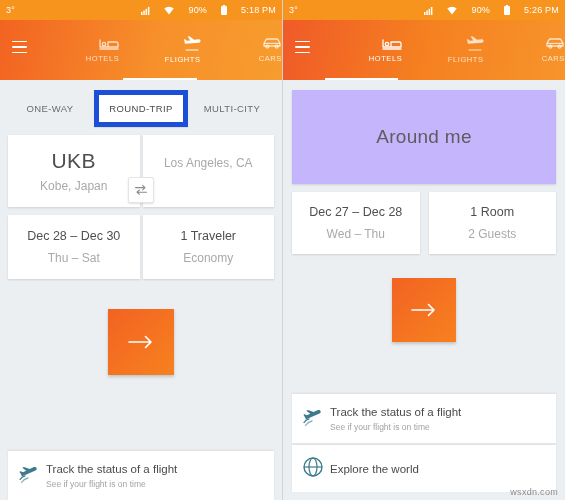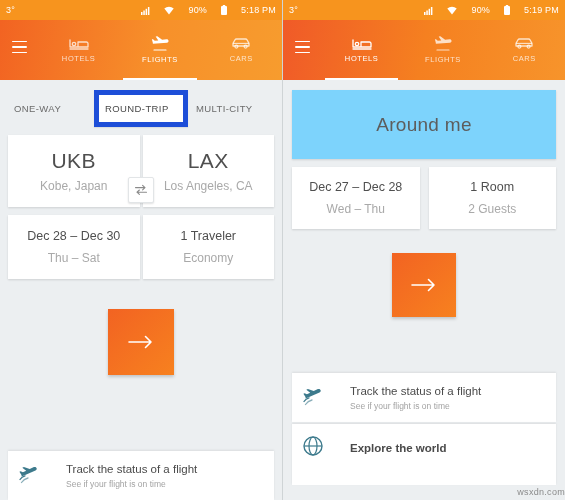--- a/index.html
+++ b/index.html
@@ -56,21 +56,21 @@
     display: flex; flex-direction: column; justify-content: center; align-items: center;
     gap: 4px;
     padding-bottom: 6px;
   }
   .hamburger span {
     display: block; width: 15px; height: 1.5px; background: #fff; border-radius: 1px;
   }
   .tabs { flex: 1; display: flex; }
   .tab {
     flex: 1;
-    display: flex; flex-direction: column; align-items: center; justify-content: center;
+    display: flex; flex-direction: column; align-items: flex-end; justify-content: center;
     gap: 3px;
     color: rgba(255,255,255,0.75);
     position: relative;
   }
   .tab.active { color: #ffffff; }
   .tab .tab-label {
     font-size: 7.5px;
     letter-spacing: 0.6px;
   }
   .tab .tab-icon svg { display: block; }
@@ -89,21 +89,21 @@
     align-items: center;
     padding: 10px 8px 8px 8px;
     gap: 2px;
   }
   .seg {
     font-size: 9.5px;
     color: #6b6b6b;
     letter-spacing: 0.4px;
     padding: 8px 6px;
     flex: 1;
-    text-align: left;
+    text-align: center;
     white-space: nowrap;
   }
   .seg.selected {
     background: #ffffff;
     border: 5px solid #1d4ed8;
     color: #4a4a4a;
     box-shadow: 0 1px 1px rgba(0,0,0,0.07);
   }
 
   .card-row {
@@ -160,60 +160,60 @@
   }
   .right .cta { width: 64px; height: 64px; }
   .cta svg { display: block; }
 
   .bottom-card {
     background: #ffffff;
     margin: 0 8px;
     padding: 11px 10px;
     display: flex;
     align-items: center;
-    gap: 22px;
+    gap: 2px;
     box-shadow: 0 -1px 2px rgba(0,0,0,0.08);
   }
   .bottom-card .ico { flex: 0 0 auto; }
   .bottom-card .ttl {
     font-size: 11.5px;
     color: #4a4a4a;
     line-height: 1.25;
   }
   .bottom-card .desc {
     font-size: 8.5px;
     color: #a3a3a3;
     margin-top: 3px;
   }
 
   
   .around-card {
-    background: #7dd3fc;
+    background: #c4b5fd;
     margin: 10px 9px 0 9px;
-    height: 69px;
+    height: 94px;
     display: flex; align-items: center; justify-content: center;
     box-shadow: 0 1px 2px rgba(0,0,0,0.13);
   }
   .around-card .txt {
     font-size: 19px;
     color: #5d5d5d;
     letter-spacing: 0.3px;
   }
   .right .card-row { padding: 8px 9px 0 9px; gap: 9px; }
   .right .card { padding: 13px 4px; }
 
   .right .cta-wrap { padding: 24px 0 0 0; }
 
   .right-bottom { position: absolute; left: 0; right: 0; bottom: 0; }
   .right .bottom-card { margin: 0 9px 2px 9px; }
-  .right .bottom-card.second { margin-bottom: 15px; padding-bottom: 24px; font-weight: bold; }
+  .right .bottom-card.second { margin-bottom: 8px; padding-bottom: 10px; }
 
   .watermark {
     position: absolute;
-    right: 0; bottom: 3px;
+    right: 7px; bottom: 3px;
     font-size: 9px;
     color: #8b8b8b;
     letter-spacing: 0.3px;
     font-family: "Liberation Sans", sans-serif;
   }
 </style>
 </head>
 <body>
 
 <div class="screens">
@@ -296,21 +296,20 @@
         <div class="seg selected">ROUND-TRIP</div>
         <div class="seg">MULTI-CITY</div>
       </div>
 
       <div class="card-row">
         <div class="card">
           <div class="big">UKB</div>
           <div class="sub">Kobe, Japan</div>
         </div>
         <div class="card">
-          <div class="big">LAX</div>
           <div class="sub">Los Angeles, CA</div>
         </div>
         <div class="swap">
           <svg width="14" height="12" viewBox="0 0 14 12">
             <path d="M1.5 3.6 H11 M8.6 1.4 L11 3.6 L8.6 5.8" stroke="#8a8a8a" stroke-width="1.1" fill="none" stroke-linecap="round" stroke-linejoin="round"></path>
             <path d="M12.5 8.2 H3 M5.4 6 L3 8.2 L5.4 10.4" stroke="#8a8a8a" stroke-width="1.1" fill="none" stroke-linecap="round" stroke-linejoin="round"></path>
           </svg>
         </div>
       </div>
 
@@ -373,21 +372,21 @@
               <path d="M5 8.6 L0.3 2.6 A7 7 0 0 1 9.7 2.6 Z" fill="#fff"></path>
             </svg>
         </span>
         <span class="sb-text">90%</span>
         <span class="sb-icon bat-ico">
           <svg width="6" height="10" viewBox="0 0 6 10">
               <rect x="1.8" y="0" width="2.4" height="1" fill="#fff"></rect>
               <rect x="0" y="1" width="6" height="9" rx="1" fill="#fff"></rect>
             </svg>
         </span>
-        <span class="sb-text">5:19 PM</span>
+        <span class="sb-text">5:26 PM</span>
       </div>
     </div>
 
     <div class="appbar">
       <div class="hamburger">
         <span></span>
           <span></span>
           <span></span>
       </div>
       <div class="tabs">

